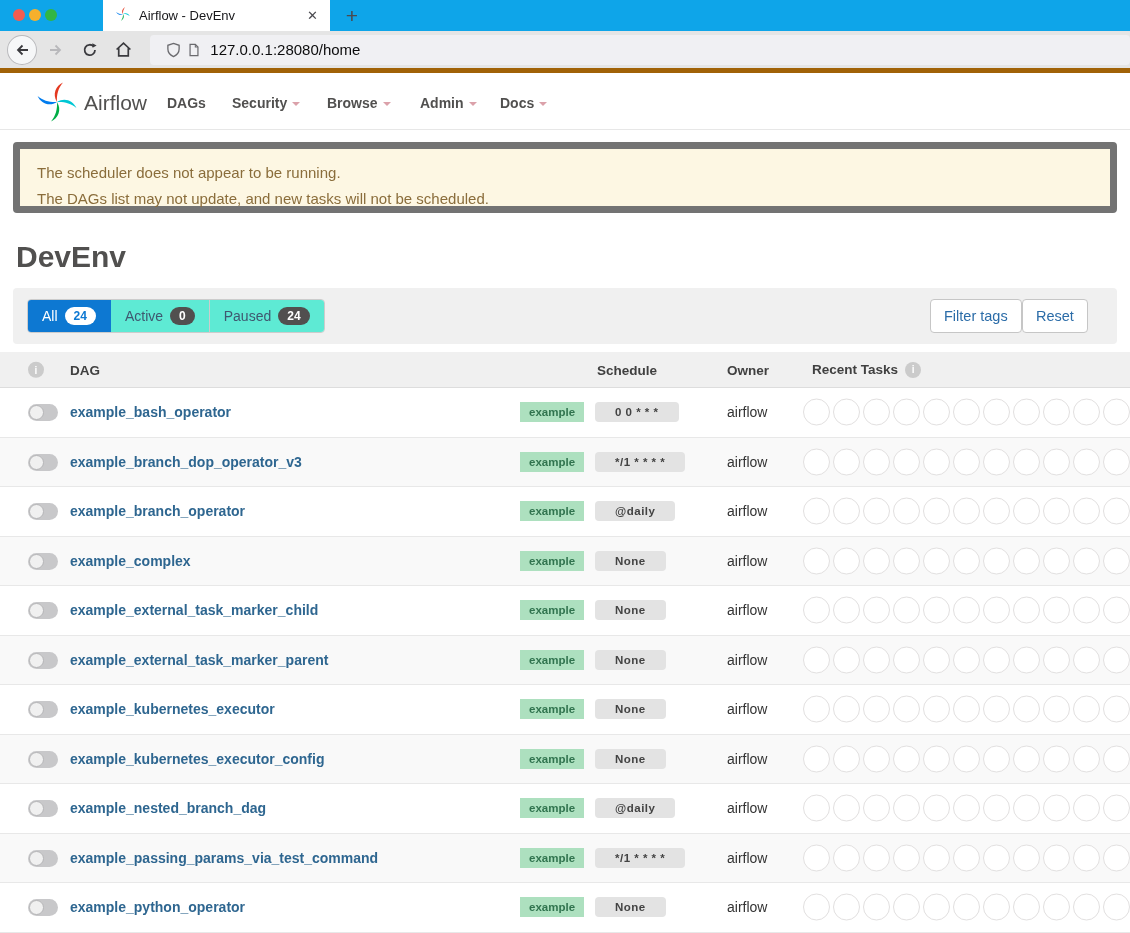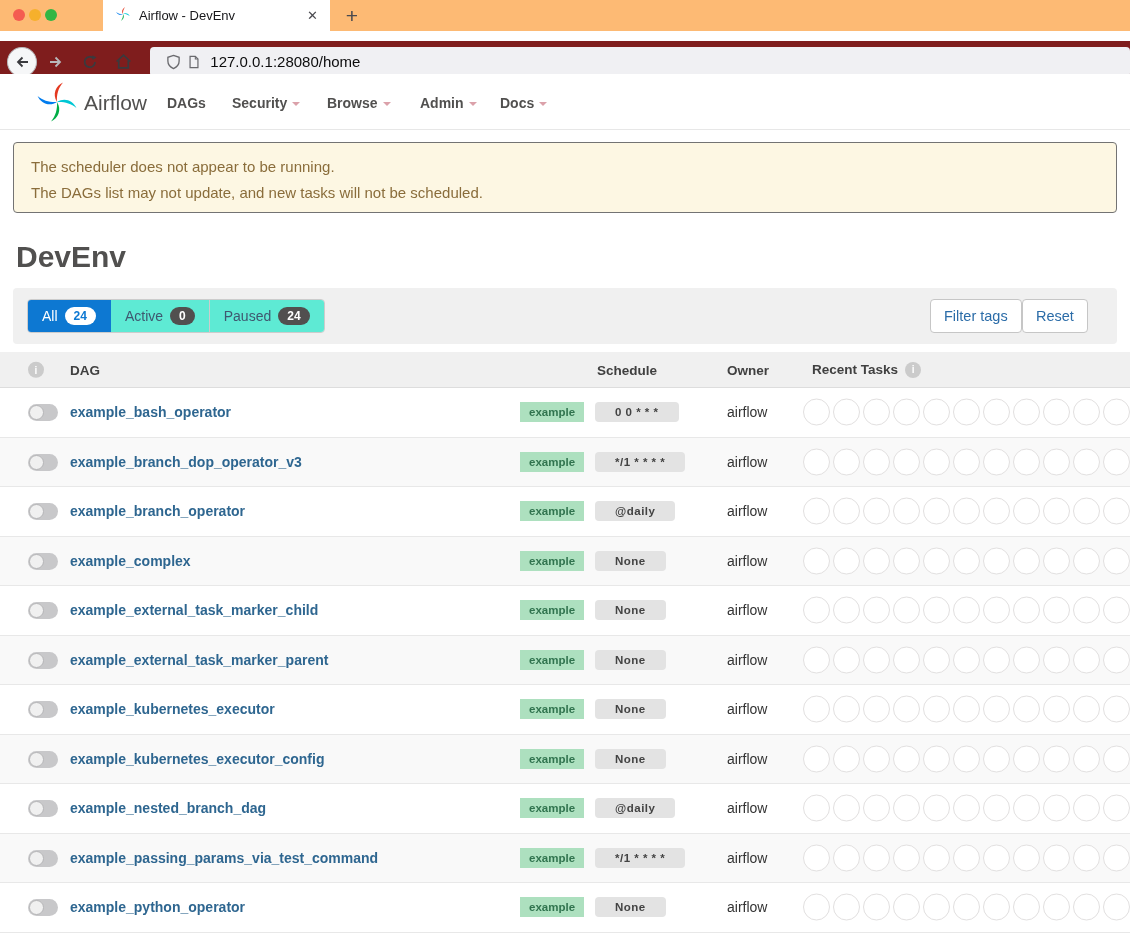--- a/index.html
+++ b/index.html
@@ -1,52 +1,52 @@
 <!DOCTYPE html>
 <html><head>
 <meta charset="utf-8">
 <style>
   * { margin:0; padding:0; box-sizing:border-box; }
   body { font-family:"Liberation Sans", sans-serif; background:#fff; }
   .screen { position:relative; width:1130px; height:933px; overflow:hidden; background:#fff; }
 
   
-  .tabstrip { position:absolute; top:0; left:0; width:1130px; height:31px; background:#fdba74; }
+  .tabstrip { position:absolute; top:0; left:0; width:1130px; height:31px; background:#0ea5e9; }
   .tl { position:absolute; top:9px; width:12px; height:12px; border-radius:50%; }
   .tl.red { left:13px; background:#f45c51; }
   .tl.yellow { left:29px; background:#f6b02c; }
   .tl.green { left:45px; background:#32b644; }
   .tab { position:absolute; left:103px; top:0; width:227px; height:31px; background:#fff;
          display:flex; align-items:center; padding:0 10px 0 12px; }
   .tab-title { font-size:13px; color:#17171a; margin-left:8px; flex:1; white-space:nowrap; overflow:hidden; }
   .closex { font-size:13px; color:#4a4a4f; padding:0 2px; cursor:default; }
   .newtab { position:absolute; left:337px; top:0; width:30px; height:31px; font-size:21px; font-weight:300;
             color:#4a4a4f; display:flex; align-items:center; justify-content:center; }
 
-  .toolbar { position:absolute; top:41px; left:0; width:1130px; height:42px; background:#7f1d1d;
-             border-bottom:1px solid #a16207; display:flex; align-items:center; }
+  .toolbar { position:absolute; top:31px; left:0; width:1130px; height:42px; background:#e5e5e5;
+             border-bottom:5px solid #a16207; display:flex; align-items:center; }
   .navbtn { display:flex; align-items:center; justify-content:center; width:30px; height:30px; }
   .backcircle { border:1px solid #b9b9bc; border-radius:50%; background:#f6f7f8; margin-left:7px; }
   .urlbar { margin-left:12px; width:985px; height:30px; background:#f0f0f3; border-radius:4px;
             display:flex; align-items:center; padding:0 10px; }
   .urltext { font-size:15px; color:#0c0c0d; margin-left:9px; }
   .urlicon { display:flex; align-items:center; margin-left:6px; }
 
   
   .navbar { position:absolute; top:74px; left:0; width:1130px; height:56px; background:#fff;
             border-bottom:1px solid #e7e7e7; }
   .brandlogo { position:absolute; left:34px; top:5px; }
   .brandname { position:absolute; left:84px; top:17px; font-size:21px; color:#51504f; }
   .navitem { position:absolute; top:21px; font-size:14px; font-weight:bold; color:#51504f; cursor:default; }
   .caret { display:inline-block; width:0; height:0; border-left:4px solid transparent;
            border-right:4px solid transparent; border-top:4px solid #dba1aa; margin-left:5px; vertical-align:2px; }
 
   
   .warning { position:absolute; top:142px; left:13px; width:1104px; height:71px; background:#fdf7e3;
-             border:1px solid #737373; border-radius:4px; padding:11px 17px; }
+             border:7px solid #737373; border-radius:4px; padding:11px 17px; }
   .warning div { font-size:15px; color:#8a6d3b; line-height:26px; }
 
   
   .pagetitle { position:absolute; top:240px; left:16px; font-size:30px; font-weight:bold; color:#51504f; }
 
   
   .filterband { position:absolute; top:288px; left:13px; width:1104px; height:56px; background:#f0f0f0;
                 border-radius:4px; }
   .btngroup { position:absolute; left:14px; top:11px; display:flex; height:34px; border-radius:4px;
               overflow:hidden; border:1px solid #ccc; background:#fff; }

